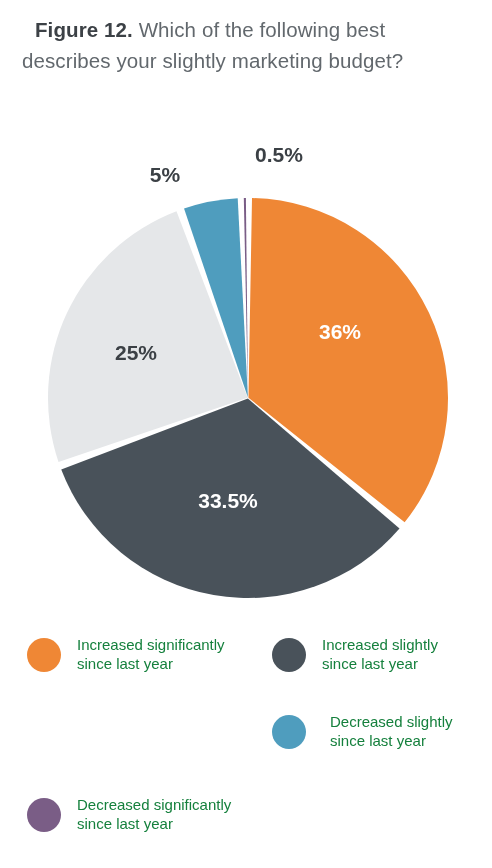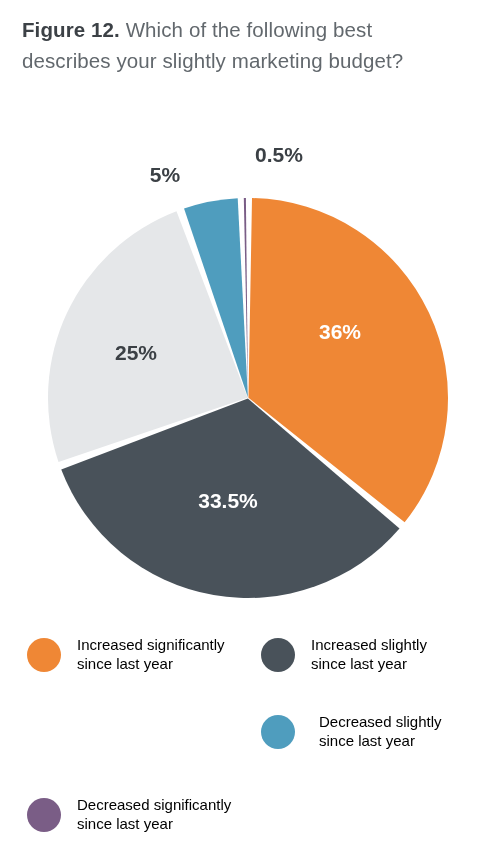--- a/index.html
+++ b/index.html
@@ -23,20 +23,21 @@
     top: 14px;
     width: 440px;
     font-size: 20.5px;
     line-height: 31px;
     color: #62686d;
     letter-spacing: 0.1px;
   }
   #figure-caption .fig-label {
     font-weight: bold;
     color: #3c4146;
+    margin-left: 13px;
   }
 
   
   #pie-chart-area {
     position: absolute;
     left: 0;
     top: 130px;
     width: 492px;
     height: 490px;
   }
@@ -71,25 +72,25 @@
   }
   .legend-swatch {
     width: 34px;
     height: 34px;
     border-radius: 50%;
     flex: 0 0 34px;
   }
   .legend-label {
     font-size: 15px;
     line-height: 18.5px;
-    color: #000000;
+    color: #15803d;
     white-space: pre-line;
   }
   .legend-col-left  { left: 27px; }
-  .legend-col-right { left: 261px; justify-content: center; }
+  .legend-col-right { left: 272px; justify-content: center; }
   .legend-row-1 { top: 8px; }
   .legend-row-2 { top: 85px; }
   .legend-row-3 { top: 168px; justify-content: space-between; }
   .gap-std   .legend-label { margin-left: 16px; }
   .gap-wide  .legend-label { margin-left: 24px; }
 </style>
 </head>
 <body>
 
 <div id="figure-caption">

